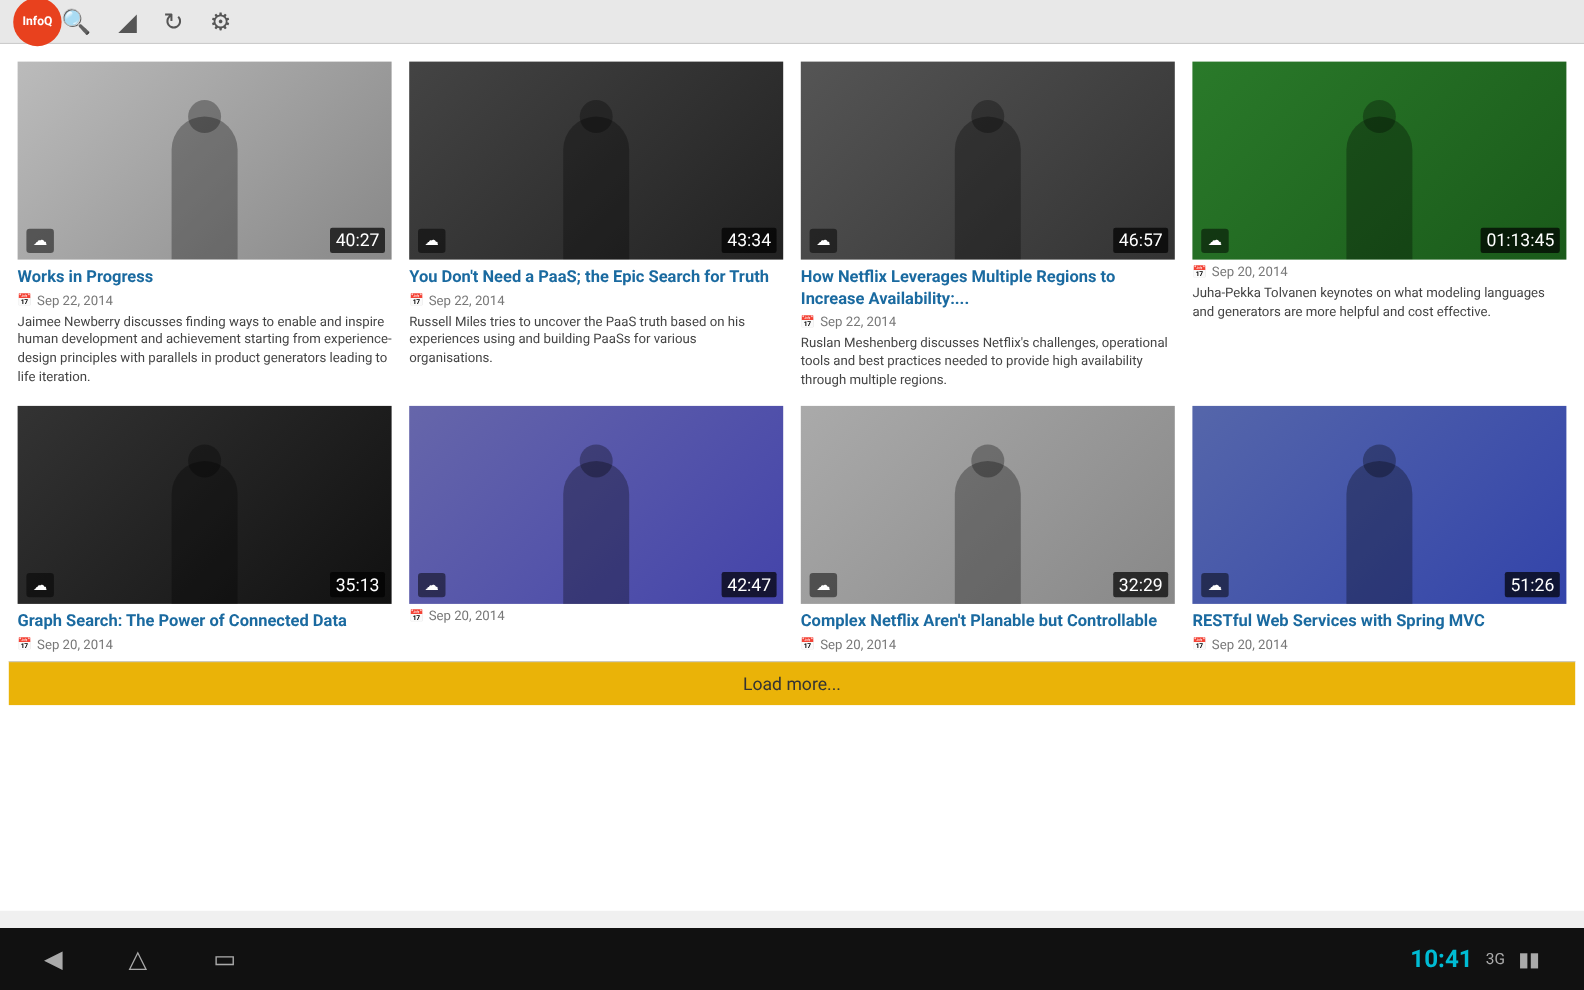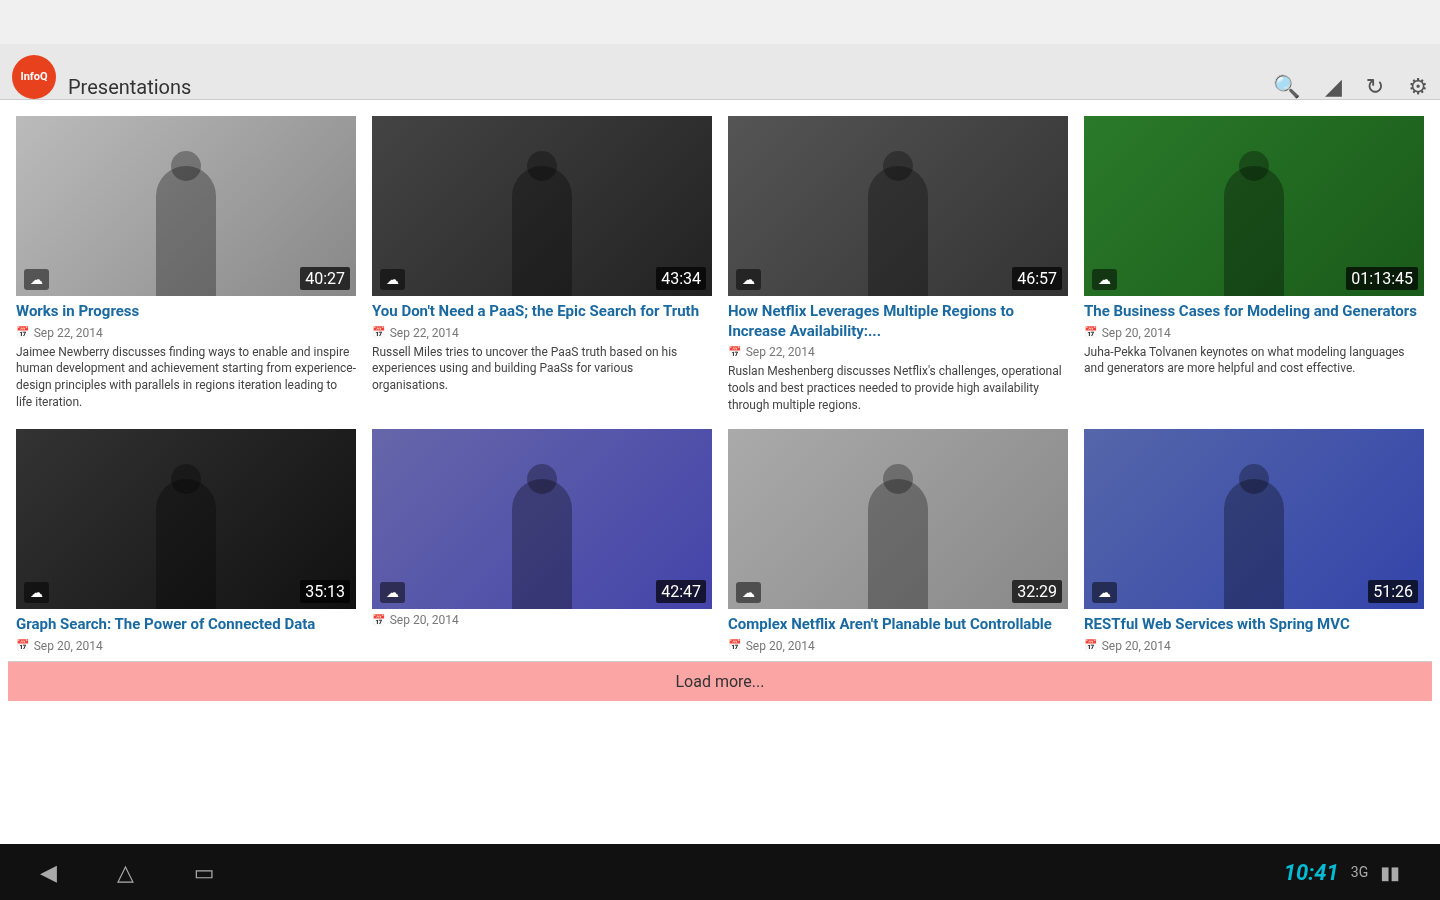--- a/index.html
+++ b/index.html
@@ -1,23 +1,22 @@
 <!DOCTYPE html>
 <html><head>
   <meta charset="utf-8">
   <style>
     * { margin: 0; padding: 0; box-sizing: border-box; }
     body { width: 1440px; height: 900px; background: #f0f0f0; font-family: 'Roboto', Arial, sans-serif; overflow: hidden; }
 
     
     #topbar {
-      display: flex; align-items: flex-end; height: 56px;
+      display: flex; align-items: center; height: 40px;
       background: #e8e8e8; border-bottom: 1px solid #ccc;
       padding: 0 12px;
-      margin-top: 44px;
     }
     #logo {
       width: 44px; height: 44px; border-radius: 50%;
       background: #e8411e; display: flex; align-items: center; justify-content: center;
       font-size: 11px; font-weight: bold; color: white; text-align: center;
       line-height: 1.2; flex-shrink: 0;
     }
     #app-title {
       font-size: 20px; color: #333; margin-left: 12px; flex: 1;
     }
@@ -60,35 +59,35 @@
     .card-date {
       font-size: 12px; color: #777; margin-top: 4px; display: flex; align-items: center; gap: 4px;
     }
     .card-date-icon { font-size: 11px; }
     .card-desc {
       font-size: 12px; color: #444; margin-top: 4px; line-height: 1.4;
     }
 
     
     #load-more-bar {
-      text-align: center; padding: 10px; background: #fca5a5;
+      text-align: center; padding: 10px; background: #eab308;
       border-top: 1px solid #ccc; cursor: pointer;
       font-size: 16px; color: #333;
     }
 
     
     #bottom-bar {
       position: fixed; bottom: 0; left: 0; width: 1440px; height: 56px;
       background: #111; display: flex; align-items: center;
       justify-content: space-between; padding: 0 40px;
     }
     .nav-icons { display: flex; gap: 60px; align-items: center; }
     .nav-icon { font-size: 22px; color: #aaa; }
     .bottom-right { display: flex; align-items: center; gap: 12px; }
-    .time-display { font-size: 22px; color: #00bcd4; font-weight: bold; font-style: italic; }
+    .time-display { font-size: 22px; color: #00bcd4; font-weight: bold; }
     .network-info { font-size: 14px; color: #aaa; }
     .battery-icon { font-size: 18px; color: #aaa; }
 
     
     .silhouette {
       width: 60px; height: 130px; position: absolute; bottom: 0;
       background: rgba(0,0,0,0.3); border-radius: 30px 30px 0 0;
     }
     .silhouette::before {
       content: ''; position: absolute; width: 30px; height: 30px;
@@ -96,21 +95,20 @@
       top: -15px; left: 15px;
     }
   </style>
 </head>
 <body>
 
 <div id="topbar">
   <div id="logo">
     <span>InfoQ</span>
   </div>
-  <span id="app-title">Presentations</span>
   <div id="topbar-icons">
     <span class="topbar-icon">🔍</span>
     <span class="topbar-icon">◢</span>
     <span class="topbar-icon">↻</span>
     <span class="topbar-icon">⚙</span>
   </div>
 </div>
 
 <div id="main">
   <div class="grid" id="cards-grid">
@@ -120,21 +118,21 @@
           <div class="silhouette"></div>
           <span class="cloud-icon">☁</span>
           <span class="duration">40:27</span>
         </div>
       </div>
       <div class="card-title">Works in Progress</div>
       <div class="card-date">
         <span class="card-date-icon">📅</span>
         <span>Sep 22, 2014</span>
       </div>
-      <div class="card-desc">Jaimee Newberry discusses finding ways to enable and inspire human development and achievement starting from experience-design principles with parallels in regions iteration leading to life iteration.</div>
+      <div class="card-desc">Jaimee Newberry discusses finding ways to enable and inspire human development and achievement starting from experience-design principles with parallels in product generators leading to life iteration.</div>
     </div>
       <div class="card">
       <div class="thumb-wrap">
         <div class="thumb-placeholder card1">
           <div class="silhouette"></div>
           <span class="cloud-icon">☁</span>
           <span class="duration">43:34</span>
         </div>
       </div>
       <div class="card-title">You Don't Need a PaaS; the Epic Search for Truth</div>
@@ -160,21 +158,20 @@
       <div class="card-desc">Ruslan Meshenberg discusses Netflix's challenges, operational tools and best practices needed to provide high availability through multiple regions.</div>
     </div>
       <div class="card">
       <div class="thumb-wrap">
         <div class="thumb-placeholder card3">
           <div class="silhouette"></div>
           <span class="cloud-icon">☁</span>
           <span class="duration">01:13:45</span>
         </div>
       </div>
-      <div class="card-title">The Business Cases for Modeling and Generators</div>
       <div class="card-date">
         <span class="card-date-icon">📅</span>
         <span>Sep 20, 2014</span>
       </div>
       <div class="card-desc">Juha-Pekka Tolvanen keynotes on what modeling languages and generators are more helpful and cost effective.</div>
     </div>
       <div class="card">
       <div class="thumb-wrap">
         <div class="thumb-placeholder card4">
           <div class="silhouette"></div>

